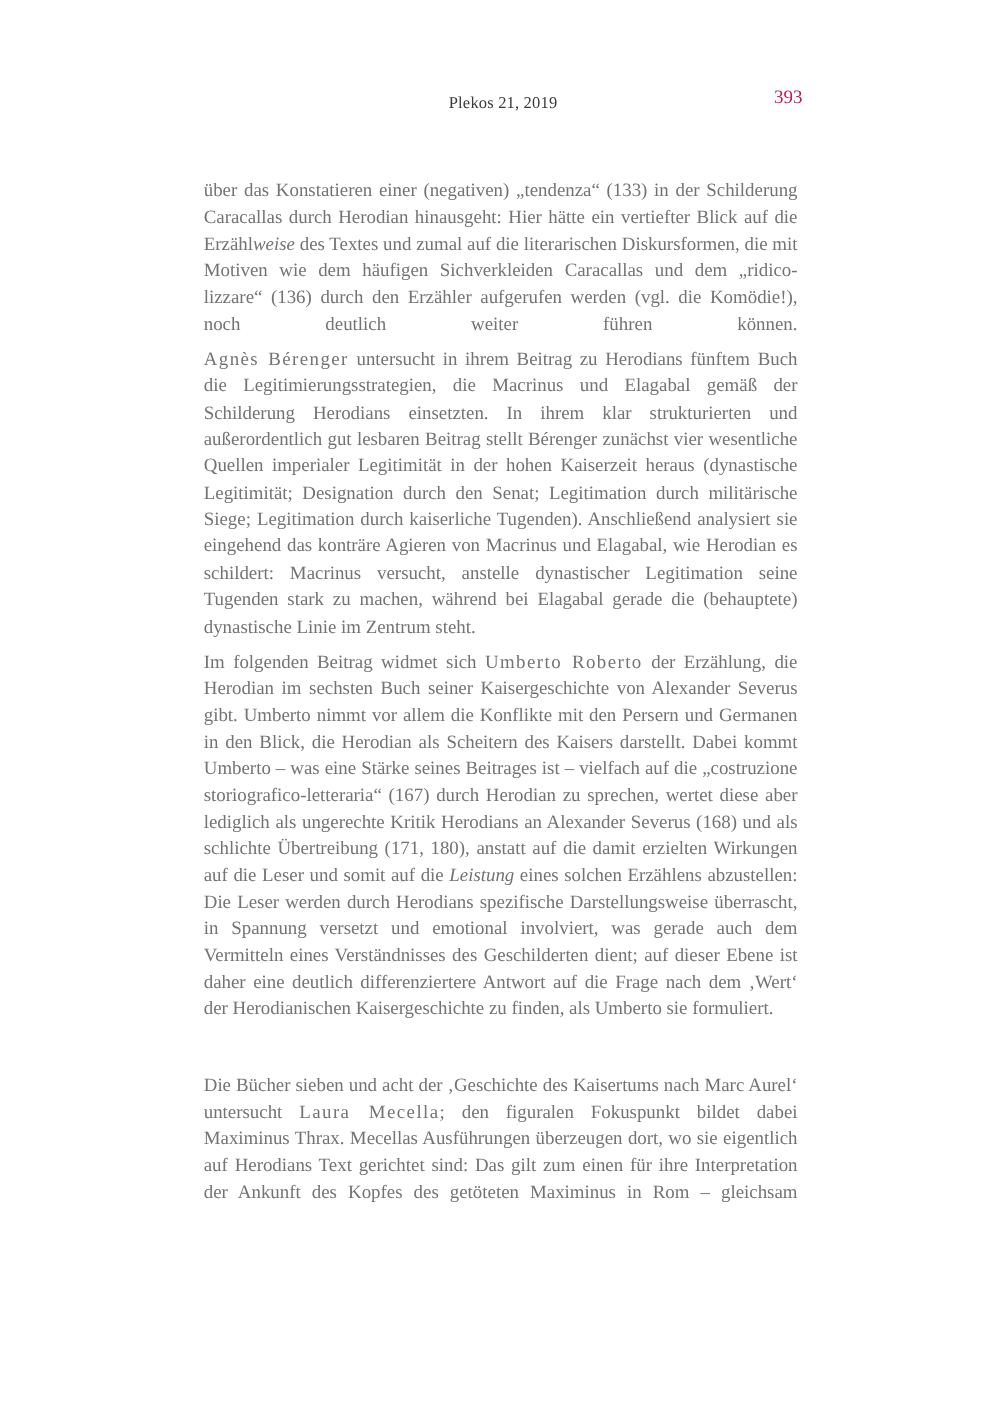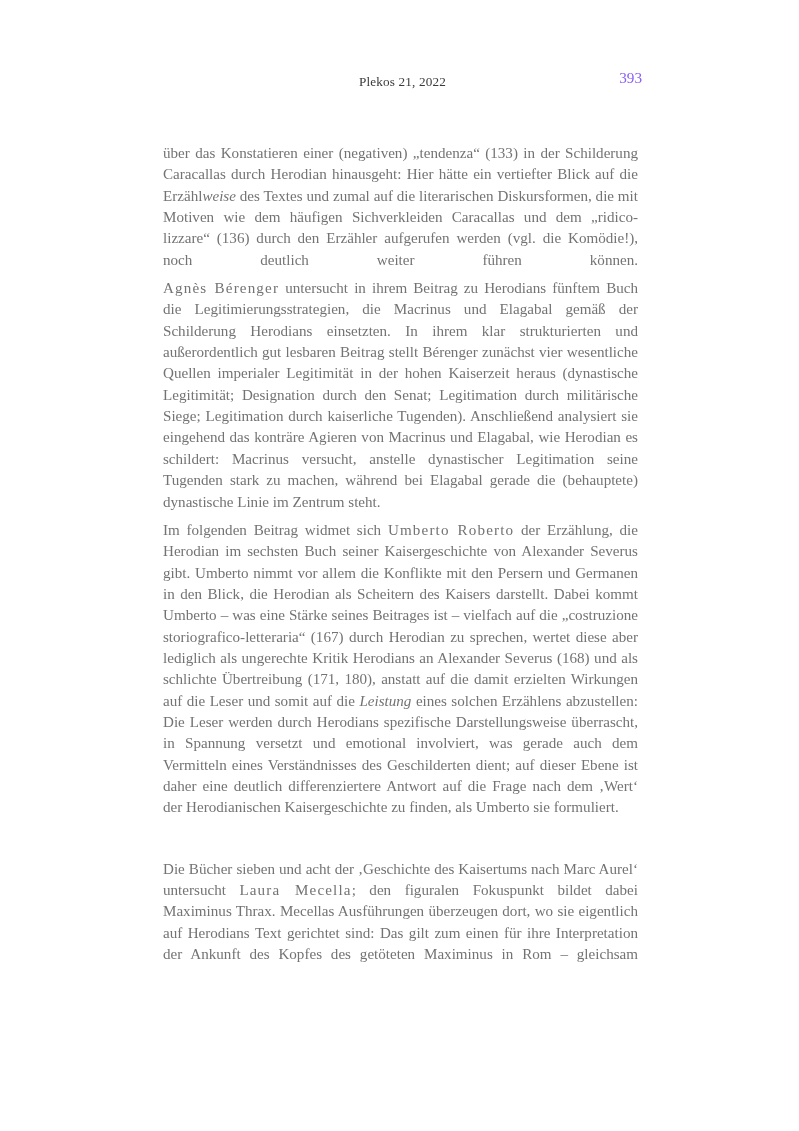--- a/index.html
+++ b/index.html
@@ -35,21 +35,21 @@
     font-size: 13.2px;
     letter-spacing: 0.15px;
     color: #3a3a3a;
     white-space: nowrap;
   }
   .running-head .folio {
     position: absolute;
     right: 0;
     top: -5px;
     font-size: 15.2px;
-    color: #8b5cf6;
+    color: #be185d;
     white-space: nowrap;
   }
 
   
   .textblock {
     position: absolute;
     top: 143px;
     left: 163px;
     width: 475px;
   }
@@ -77,21 +77,21 @@
   .it {
     font-style: italic;
   }
 </style>
 </head>
 <body>
 
 <div class="page">
 
   <div class="running-head">
-    <span class="journal">Plekos 21, 2022</span>
+    <span class="journal">Plekos 21, 2019</span>
     <span class="folio">393</span>
   </div>
 
   <div class="textblock">
     <p class="para full-last" id="para-1">über das Konstatieren einer (negativen) „tendenza“ (133) in der Schilderung Caracallas durch Herodian hinausgeht: Hier hätte ein vertiefter Blick auf die Erzähl<span class="it">weise</span> des Textes und zumal auf die literarischen Diskursformen, die mit Motiven wie dem häufigen Sichverkleiden Caracallas und dem „ridico-lizzare“ (136) durch den Erzähler aufgerufen werden (vgl. die Komödie!), noch deutlich weiter führen können.</p>
     <p class="para" id="para-2"><span class="nm">Agnès Bérenger</span> untersucht in ihrem Beitrag zu Herodians fünftem Buch die Legitimierungsstrategien, die Macrinus und Elagabal gemäß der Schilderung Herodians einsetzten. In ihrem klar strukturierten und außerordentlich gut lesbaren Beitrag stellt Bérenger zunächst vier wesentliche Quellen imperialer Legitimität in der hohen Kaiserzeit heraus (dynastische Legitimität; Designation durch den Senat; Legitimation durch militärische Siege; Legitimation durch kaiserliche Tugenden). Anschließend analysiert sie eingehend das konträre Agieren von Macrinus und Elagabal, wie Herodian es schildert: Macrinus versucht, anstelle dynastischer Legitimation seine Tugenden stark zu machen, während bei Elagabal gerade die (behauptete) dynastische Linie im Zentrum steht.</p>
     <p class="para" id="para-3">Im folgenden Beitrag widmet sich <span class="nm">Umberto Roberto</span> der Erzählung, die Herodian im sechsten Buch seiner Kaisergeschichte von Alexander Severus gibt. Umberto nimmt vor allem die Konflikte mit den Persern und Germanen in den Blick, die Herodian als Scheitern des Kaisers darstellt. Dabei kommt Umberto – was eine Stärke seines Beitrages ist – vielfach auf die „costruzione storiografico-letteraria“ (167) durch Herodian zu sprechen, wertet diese aber lediglich als ungerechte Kritik Herodians an Alexander Severus (168) und als schlichte Übertreibung (171, 180), anstatt auf die damit erzielten Wirkungen auf die Leser und somit auf die <span class="it">Leistung</span> eines solchen Erzählens abzustellen: Die Leser werden durch Herodians spezifische Darstellungsweise überrascht, in Spannung versetzt und emotional involviert, was gerade auch dem Vermitteln eines Verständnisses des Geschilderten dient; auf dieser Ebene ist daher eine deutlich differenziertere Antwort auf die Frage nach dem ‚Wert‘ der Herodianischen Kaisergeschichte zu finden, als Umberto sie formuliert.</p>
     <p class="para full-last" id="para-4">Die Bücher sieben und acht der ‚Geschichte des Kaisertums nach Marc Aurel‘ untersucht <span class="nm">Laura Mecella</span>; den figuralen Fokuspunkt bildet dabei Maximinus Thrax. Mecellas Ausführungen überzeugen dort, wo sie eigentlich auf Herodians Text gerichtet sind: Das gilt zum einen für ihre Interpretation der Ankunft des Kopfes des getöteten Maximinus in Rom – gleichsam</p>
   </div>
 

